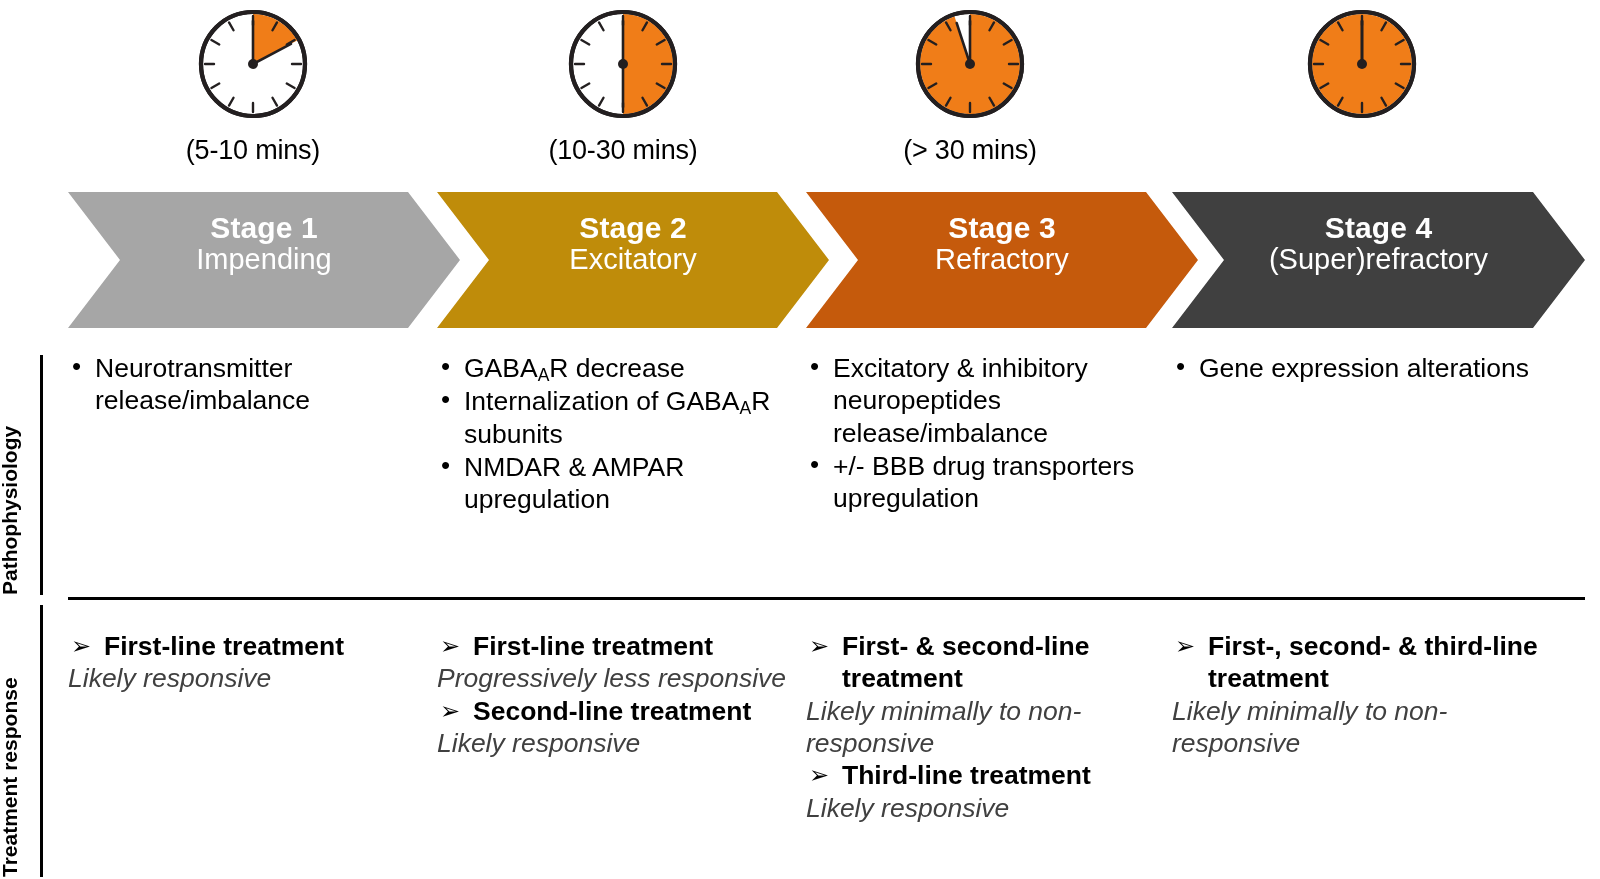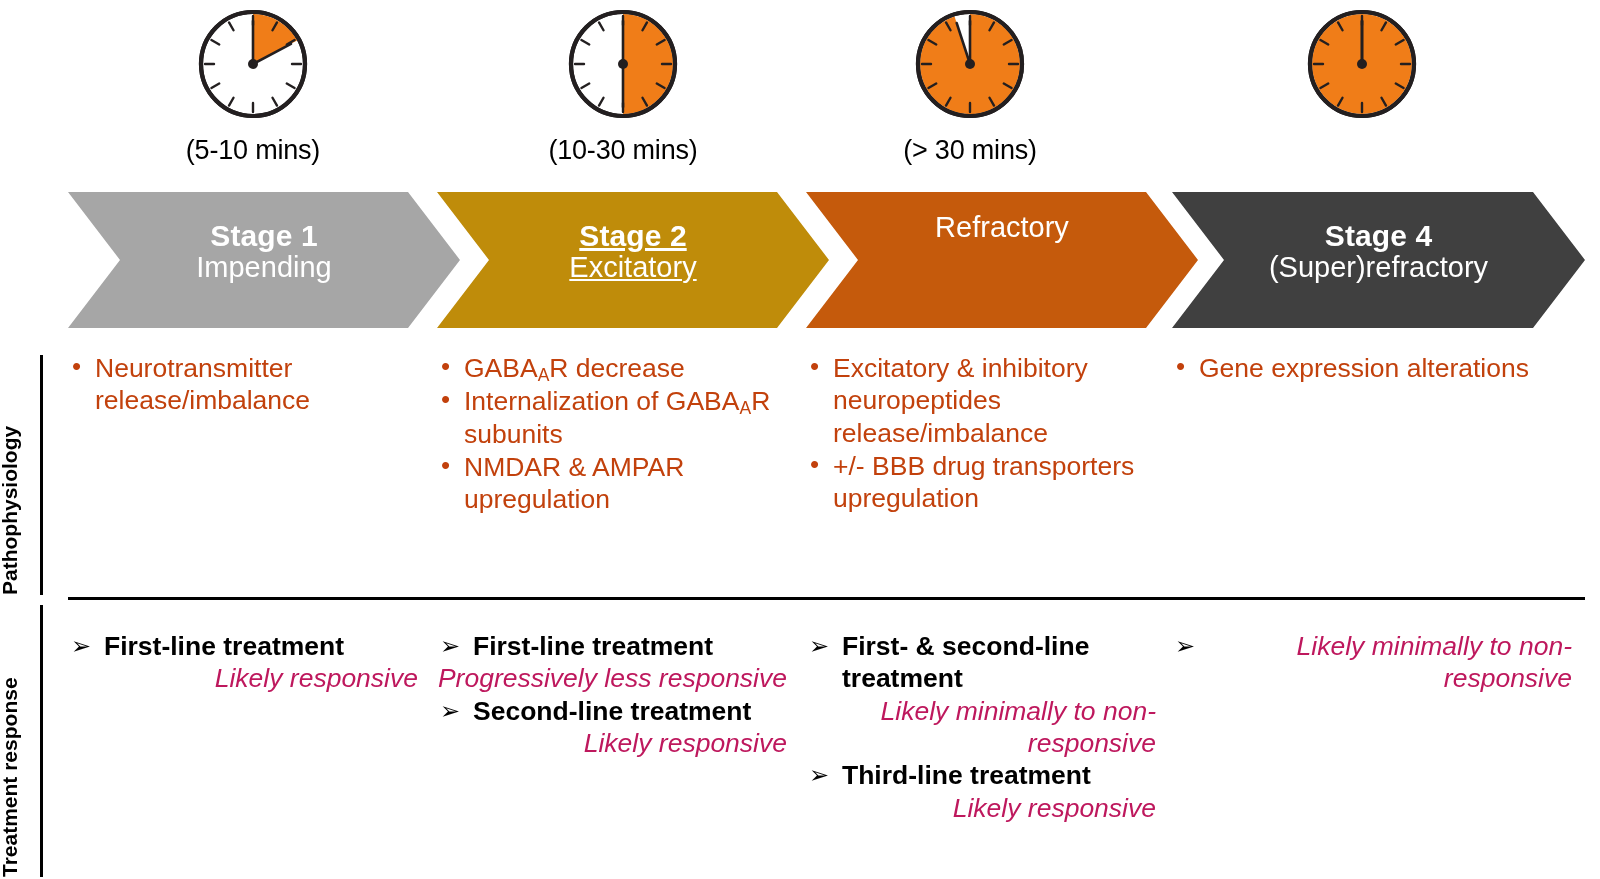--- a/index.html
+++ b/index.html
@@ -57,21 +57,20 @@
     clip-path: polygon(0 0, calc(100% - 52px) 0, 100% 50%, calc(100% - 52px) 100%, 0 100%, 52px 50%);
   }
   .chev-inner {
     padding-top: 20px;
   }
   .chev-title {
     font-size: 30px;
     font-weight: bold;
     line-height: 1.05;
     letter-spacing: 0.1px;
-    margin-top: 8px;
   }
   .chev-sub {
     font-size: 29px;
     font-weight: normal;
     line-height: 1.05;
   }
 
   
   .vlabel {
     position: absolute;
@@ -108,21 +107,21 @@
     list-style: none;
     margin: 0;
     padding: 0;
   }
   .bullet-item {
     position: relative;
     padding-left: 27px;
     font-size: 26.5px;
     line-height: 1.22;
     margin-bottom: 1px;
-    color: #c2410c;
+    color: #000000;
   }
   .bullet-item::before {
     content: "\2022";
     position: absolute;
     left: 4px;
     top: -1px;
     font-size: 26px;
     line-height: 1.22;
   }
   .bullet-item sub {
@@ -146,23 +145,22 @@
     left: 3px;
     top: 1px;
     font-size: 24px;
     font-weight: normal;
     line-height: 1.22;
   }
   .tr-note {
     font-size: 26.5px;
     font-style: italic;
     line-height: 1.22;
-    color: #be185d;
+    color: #404040;
     padding-left: 0px;
-    text-align: right;
   }
 </style>
 </head>
 <body>
 
 <div id="page">
 
   <div id="clocks-layer">
       <div class="clock-col" style="left: 123px;">
         <div class="clock-wrap">
@@ -265,28 +263,29 @@
       </div>
     </div>
 
   <div id="stages-layer">
       <div class="chev chev-first" style="left: 68px; width: 392px; background: rgb(166, 166, 166);">
         <div class="chev-inner">
           <div class="chev-title">Stage 1</div>
           <div class="chev-sub">Impending</div>
         </div>
       </div>
-      <div class="chev chev-body" style="left: 437px; width: 392px; background: rgb(191, 140, 10); text-decoration: underline;">
+      <div class="chev chev-body" style="left: 437px; width: 392px; background: rgb(191, 140, 10);">
         <div class="chev-inner">
           <div class="chev-title">Stage 2</div>
           <div class="chev-sub">Excitatory</div>
         </div>
       </div>
       <div class="chev chev-body" style="left: 806px; width: 392px; background: rgb(197, 90, 12);">
         <div class="chev-inner">
+          <div class="chev-title">Stage 3</div>
           <div class="chev-sub">Refractory</div>
         </div>
       </div>
       <div class="chev chev-body" style="left: 1172px; width: 413px; background: #404040;">
         <div class="chev-inner">
           <div class="chev-title">Stage 4</div>
           <div class="chev-sub">(Super)refractory</div>
         </div>
       </div>
     </div>
@@ -347,19 +346,19 @@
           <div class="tr-head"><span class="arrowmark">➢</span><span>First- &amp; second-line treatment</span></div>
           <div class="tr-note">Likely minimally to non-responsive</div>
         </div>
         <div class="tr-block">
           <div class="tr-head"><span class="arrowmark">➢</span><span>Third-line treatment</span></div>
           <div class="tr-note">Likely responsive</div>
         </div>
       </div>
       <div class="col" style="left: 1172px; top: 630px; width: 400px;">
         <div class="tr-block">
-          <div class="tr-head"><span class="arrowmark">➢</span></div>
+          <div class="tr-head"><span class="arrowmark">➢</span><span>First-, second- &amp; third-line treatment</span></div>
           <div class="tr-note">Likely minimally to non-responsive</div>
         </div>
       </div>
     </div>
 
 </div>
 
 </body></html>

